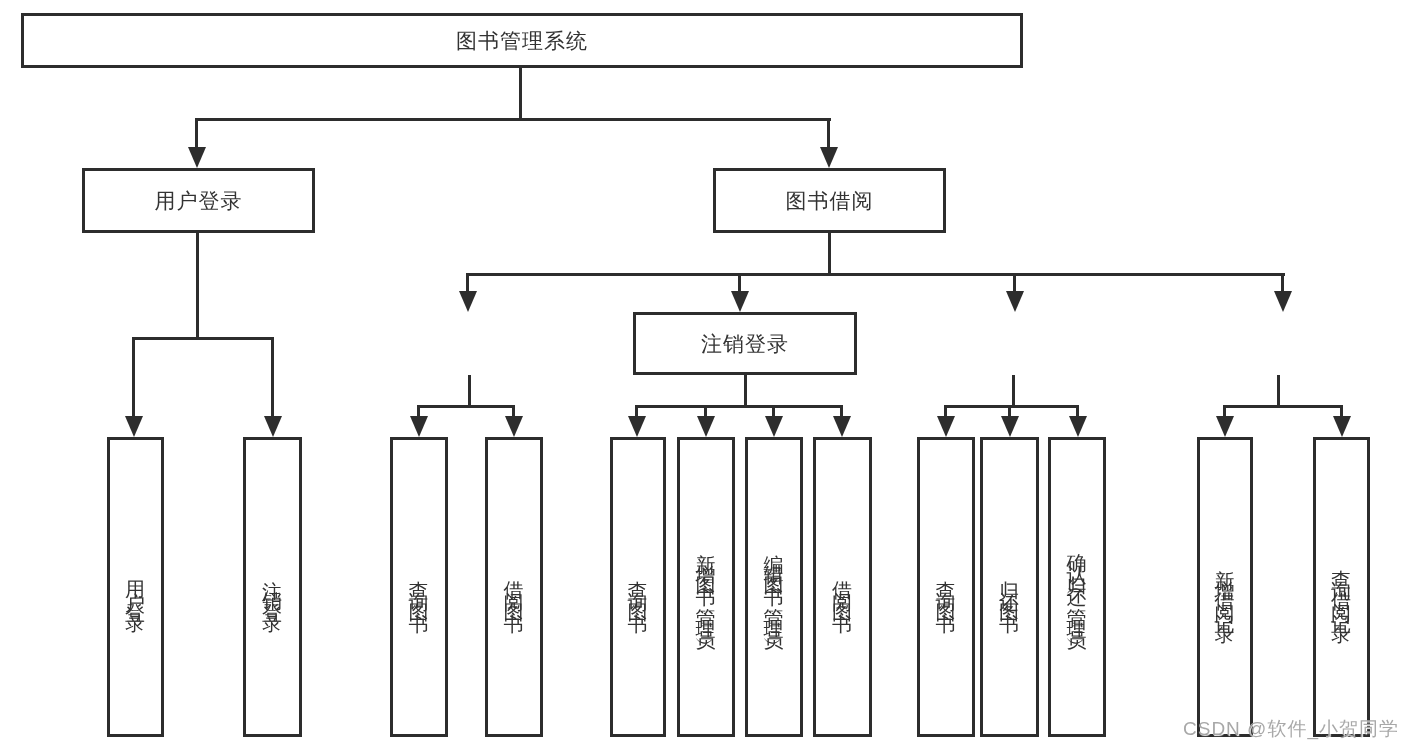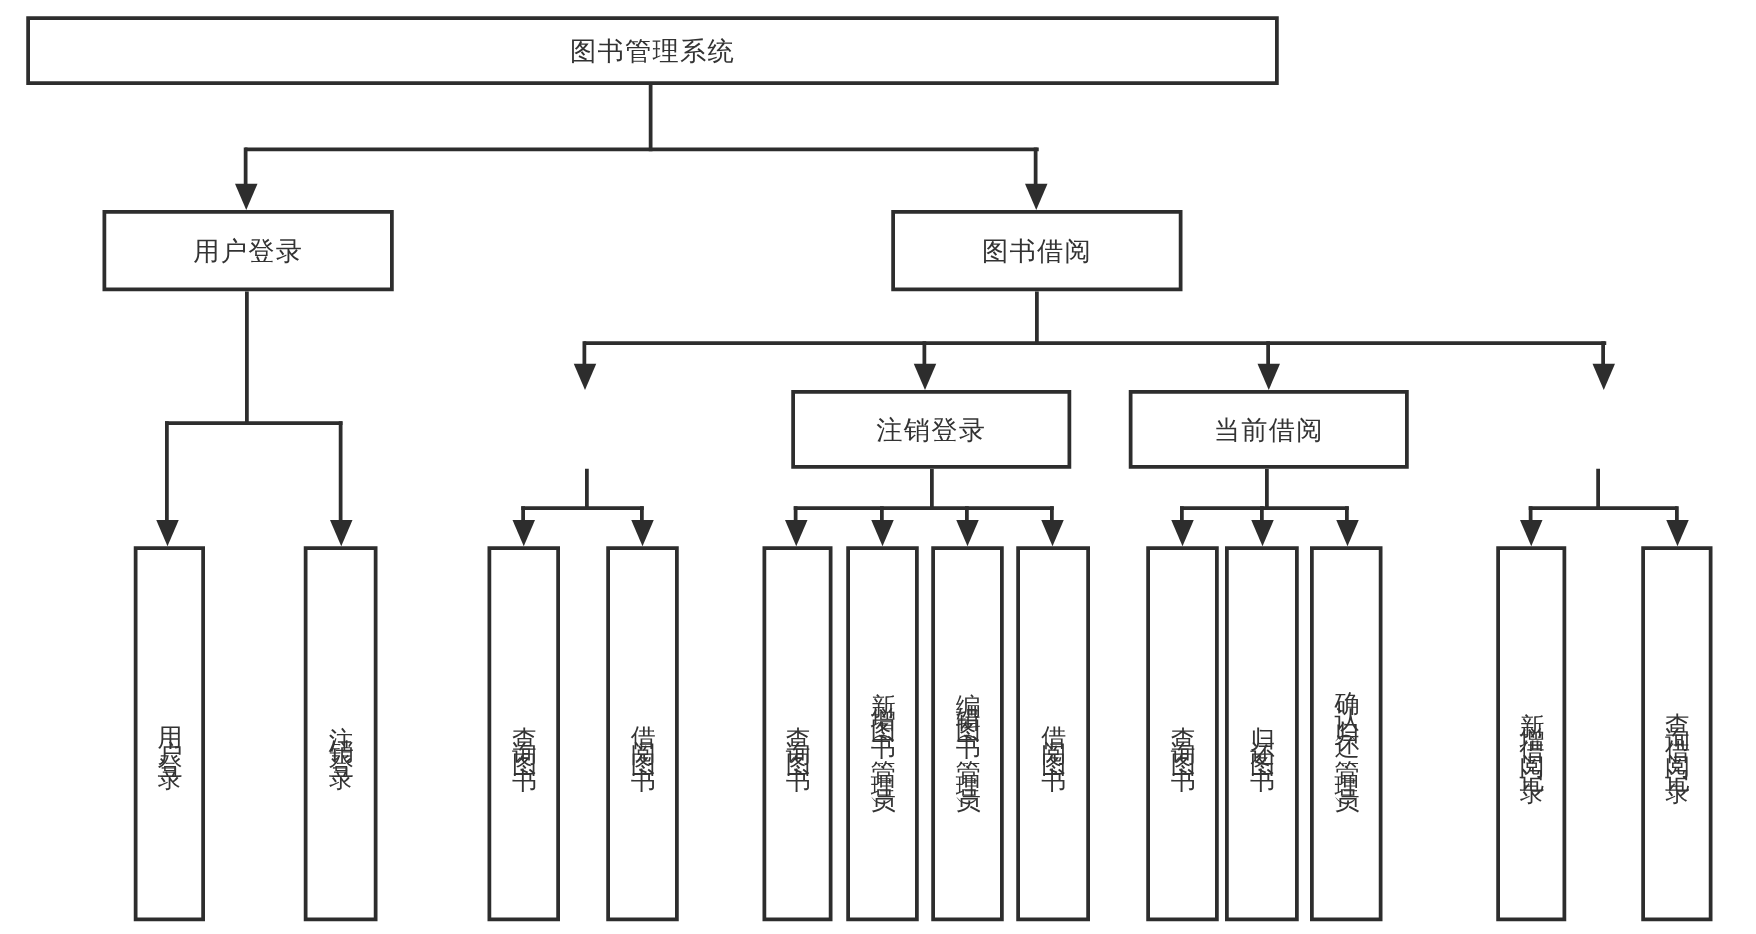--- a/index.html
+++ b/index.html
@@ -51,23 +51,20 @@
 
   <div class="node" style="left:713px;top:168px;width:233px;height:65px;">
     <span>图书借阅</span>
   </div>
 
 
   <div class="node" style="left:633px;top:312px;width:224px;height:63px;">
     <span>注销登录</span>
   </div>
 
-  <div class="node" style="left:903px;top:312px;width:224px;height:63px;">
-    <span>当前借阅</span>
-  </div>
 
 
   <div class="node leaf" style="left:107px;top:437px;width:57px;height:300px;">
     <span class="vtext">用户登录</span>
   </div>
 
   <div class="node leaf" style="left:243px;top:437px;width:59px;height:300px;">
     <span class="vtext">注销登录</span>
   </div>
 
@@ -164,14 +161,15 @@
   <div class="ahead" style="left:628px;top:416px;"></div>
   <div class="ahead" style="left:697px;top:416px;"></div>
   <div class="ahead" style="left:765px;top:416px;"></div>
   <div class="ahead" style="left:833px;top:416px;"></div>
   <div class="ahead" style="left:937px;top:416px;"></div>
   <div class="ahead" style="left:1001px;top:416px;"></div>
   <div class="ahead" style="left:1069px;top:416px;"></div>
   <div class="ahead" style="left:1216px;top:416px;"></div>
   <div class="ahead" style="left:1333px;top:416px;"></div>
 
+  <div class="watermark">CSDN @软件_小贺同学</div>
 
 </div>
 
 </body></html>

